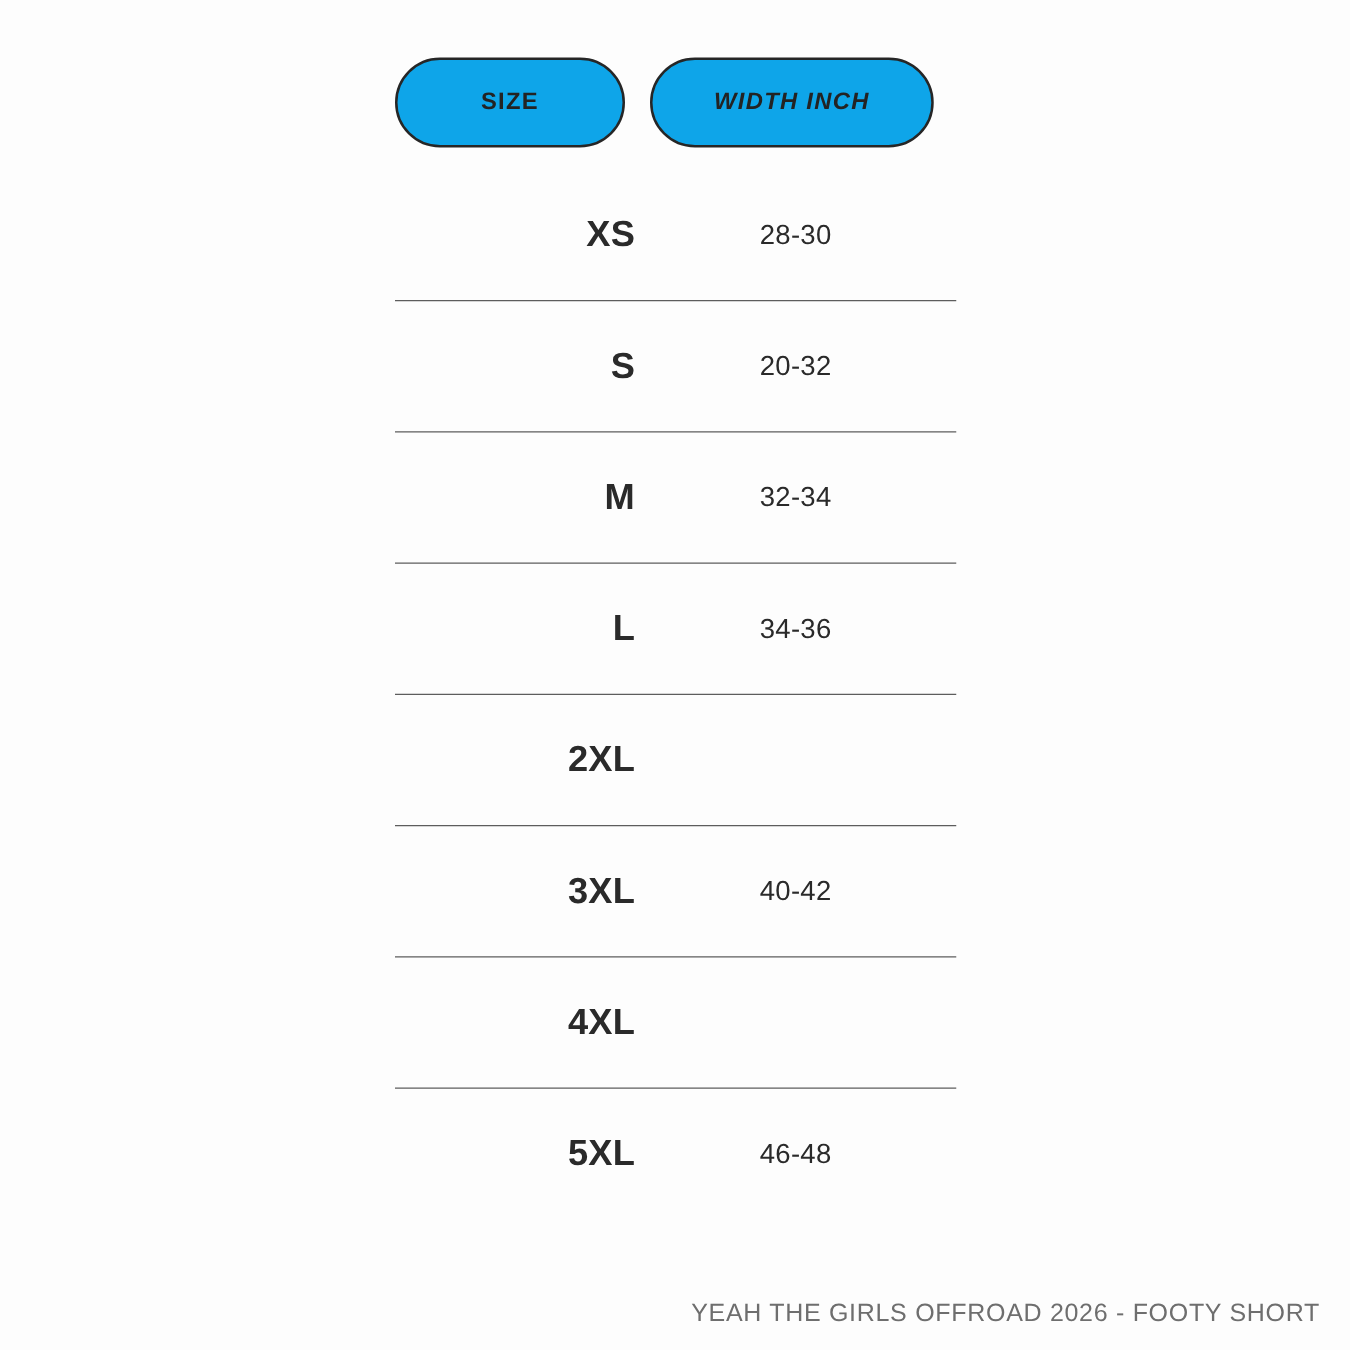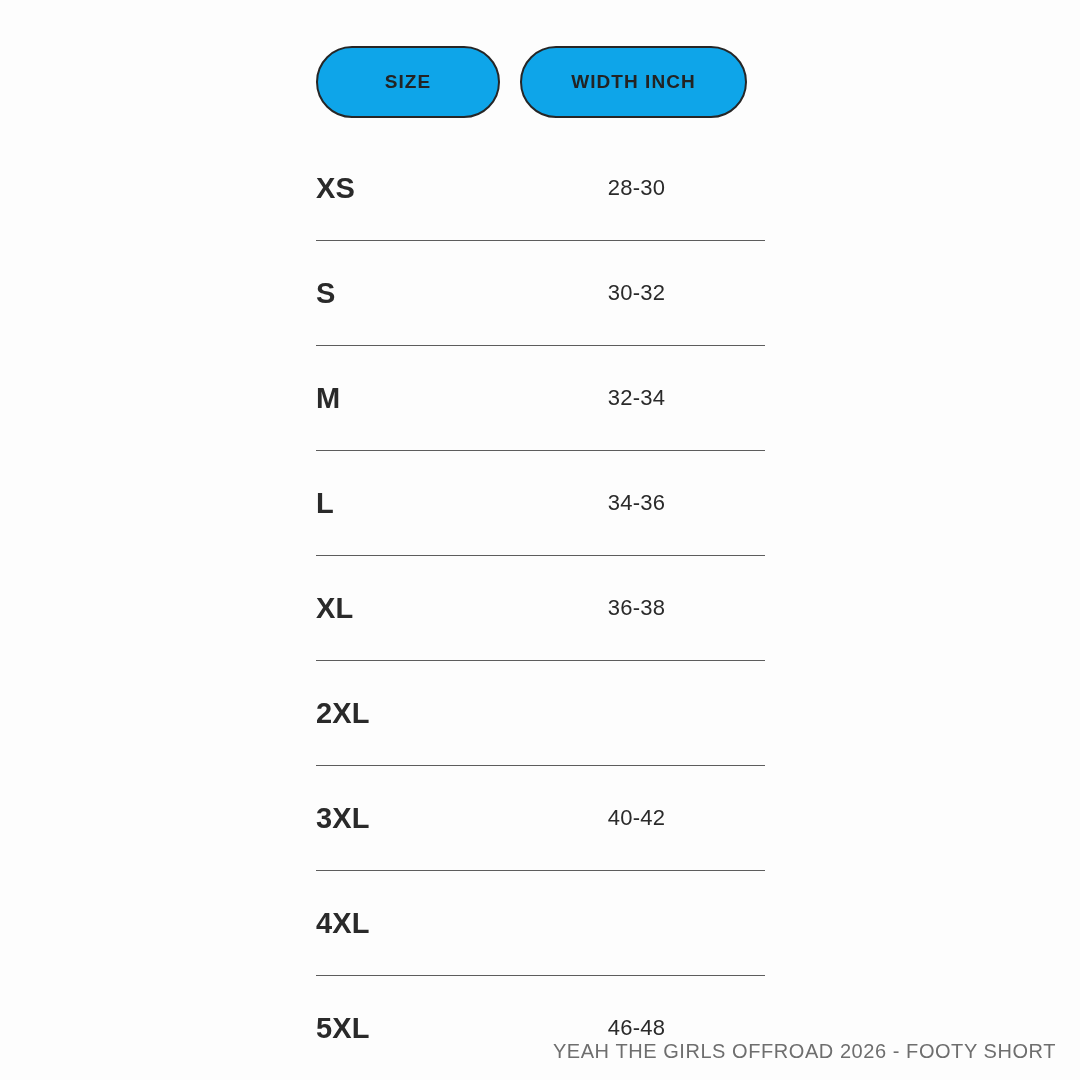--- a/index.html
+++ b/index.html
@@ -44,38 +44,39 @@
     font-size: 19px;
     color: #232323;
     white-space: nowrap;
   }
   .pill-size {
     width: 184px;
   }
   .pill-width {
     width: 227px;
     margin-left: 20px;
+    font-style: italic;
   }
 
   
   .rows {
     margin-top: 18px;
   }
   .row {
     height: 104px;
     display: flex;
     align-items: center;
     position: relative;
   }
   .row + .row {
     border-top: 1.5px solid #5d5d5d;
   }
   .cell-size {
     width: 192px;
-    text-align: left;
+    text-align: right;
     font-weight: bold;
     font-size: 29px;
     color: #2a2a2a;
     letter-spacing: 0.005em;
   }
   .cell-width {
     width: 257px;
     text-align: center;
     font-weight: normal;
     font-size: 22px;
@@ -107,37 +108,33 @@
 
   <div class="rows">
 
     <div class="row">
       <div class="cell-size">XS</div>
       <div class="cell-width">28-30</div>
     </div>
 
     <div class="row">
       <div class="cell-size">S</div>
-      <div class="cell-width">30-32</div>
+      <div class="cell-width">20-32</div>
     </div>
 
     <div class="row">
       <div class="cell-size">M</div>
       <div class="cell-width">32-34</div>
     </div>
 
     <div class="row">
       <div class="cell-size">L</div>
       <div class="cell-width">34-36</div>
     </div>
 
-    <div class="row">
-      <div class="cell-size">XL</div>
-      <div class="cell-width">36-38</div>
-    </div>
 
     <div class="row">
       <div class="cell-size">2XL</div>
     </div>
 
     <div class="row">
       <div class="cell-size">3XL</div>
       <div class="cell-width">40-42</div>
     </div>
 

